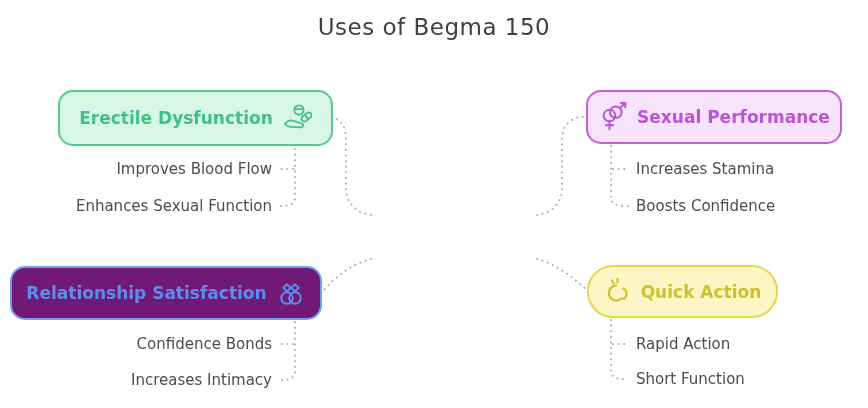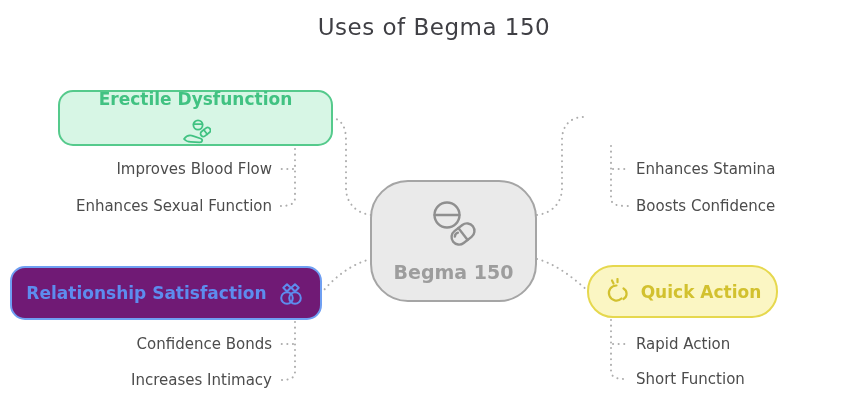--- a/index.html
+++ b/index.html
@@ -11,21 +11,21 @@
     position:absolute;top:14px;left:0;width:100%;margin:0;
     text-align:center;font-size:23px;font-weight:normal;color:#3f3f44;letter-spacing:.5px;
   }
   svg.connectors{position:absolute;left:0;top:0;width:868px;height:408px;}
   .branch{
     position:absolute;display:flex;align-items:center;justify-content:center;gap:9px;
     border-width:2px;border-style:solid;border-radius:15px;
     font-size:17px;font-weight:bold;white-space:nowrap;box-sizing:border-box;padding:0 10px;
   }
   .branch .icon{display:flex;align-items:center;}
-  .branch-green{left:58px;top:90px;width:275px;height:56px;background:#d7f6e5;border-color:#55ca8c;color:#41c282;flex-direction:column;}
+  .branch-green{left:58px;top:90px;width:275px;height:56px;background:#d7f6e5;border-color:#55ca8c;color:#41c282;}
   .branch-purple{left:586px;top:90px;width:256px;height:54px;background:#f7e3fa;border-color:#c45ed9;color:#bb54d6;}
   .branch-blue{left:10px;top:266px;width:312px;height:54px;background:#701a75;border-color:#6f9ff2;color:#5d8cee;}
   .branch-yellow{left:587px;top:265px;width:191px;height:53px;background:#fbf6c3;border-color:#e6d84e;color:#d2c12f;border-radius:26px;}
   .center-node{
     position:absolute;left:370px;top:180px;width:167px;height:122px;box-sizing:border-box;
     background:#eaeaea;border:2px solid #a5a5a5;border-radius:38px;
     display:flex;flex-direction:column;align-items:center;justify-content:center;gap:5px;
     color:#9d9d9d;font-size:19px;font-weight:600;
   }
   .leaf{
@@ -52,53 +52,52 @@
     <path d="M295,149 L295,198 C295,204 290,206 280,206 L278,206"></path>
     <path d="M293,169 L278,169"></path>
     <path d="M295,322 L295,372 C295,378 290,380 280,380 L278,380"></path>
     <path d="M293,344 L278,344"></path>
     <path d="M611,146 L611,198 C611,204 616,206 626,206 L628,206"></path>
     <path d="M613,169 L628,169"></path>
     <path d="M611,320 L611,371 C611,377 616,379 626,379 L628,379"></path>
     <path d="M613,344 L628,344"></path>
   </svg>
 
-  <div class="center-node">
-    <span class="icon">
-      <svg width="56" height="52" viewBox="0 0 56 52" fill="none" stroke="#8f8f8f" stroke-width="2.4" stroke-linecap="round">
-        <circle cx="21" cy="15" r="12.5" fill="#eaeaea"></circle>
-        <path d="M8.7,15 H33.3"></path>
-        <g transform="translate(37,34) rotate(-38)">
-          <rect x="-12.5" y="-7.5" width="25" height="15" rx="7.5" fill="#eaeaea"></rect>
-          <path d="M0,-7.5 V7.5"></path>
-          <path d="M-8,-3 q2.2,-2.4 4.8,-1.2"></path>
-        </g>
-      </svg>
-    </span>
-    <span>Begma 150</span>
-  </div>
 
   <div class="branch branch-green">
     <span>Erectile Dysfunction</span>
     <span class="icon">
       <svg width="30" height="30" viewBox="0 0 30 30" fill="none" stroke="#41c282" stroke-width="1.8" stroke-linecap="round" stroke-linejoin="round">
         <circle cx="17" cy="7" r="4.6"></circle>
         <path d="M12.6,6.2 H21.4"></path>
         <g transform="translate(24.5,14) rotate(-38)">
           <rect x="-5.5" y="-2.8" width="11" height="5.6" rx="2.8"></rect>
           <path d="M0,-2.8 V2.8"></path>
         </g>
         <path d="M3,21 c2.5,-3.5 6,-4.3 9.5,-2.8 l7,2.3 c2.6,0.9 2.1,3.8 -0.8,3.8 l-9,-0.4 c-2.8,-0.1 -5,-1 -6.7,-2.9 z"></path>
       </svg>
     </span>
   </div>
   <div class="leaf side-left" style="top:158px">Improves Blood Flow</div>
   <div class="leaf side-left" style="top:195px">Enhances Sexual Function</div>
 
-  <div class="leaf side-right" style="top:158px">Enhances Stamina</div>
+  <div class="branch branch-purple">
+    <span class="icon">
+      <svg width="30" height="30" viewBox="0 0 30 30" fill="none" stroke="#bb54d6" stroke-width="2" stroke-linecap="round" stroke-linejoin="round">
+        <circle cx="11.5" cy="13.5" r="5.8"></circle>
+        <path d="M11.5,19.3 V27"></path>
+        <path d="M7.8,23.3 H15.2"></path>
+        <circle cx="17.8" cy="10.2" r="5.8"></circle>
+        <path d="M22,6 L27.3,1"></path>
+        <polyline points="23,1 27.3,1 27.3,5.3"></polyline>
+      </svg>
+    </span>
+    <span>Sexual Performance</span>
+  </div>
+  <div class="leaf side-right" style="top:158px">Increases Stamina</div>
   <div class="leaf side-right" style="top:195px">Boosts Confidence</div>
 
   <div class="branch branch-blue">
     <span>Relationship Satisfaction</span>
     <span class="icon">
       <svg width="30" height="30" viewBox="0 0 30 30" fill="none" stroke="#5d8cee" stroke-width="2" stroke-linecap="round" stroke-linejoin="round">
         <path d="M7.3,9.8 L11,6.3 L14.7,9.8 L11,13.5 Z"></path>
         <path d="M15.3,9.8 L19,6.3 L22.7,9.8 L19,13.5 Z"></path>
         <circle cx="11" cy="20" r="5.8"></circle>
         <circle cx="19" cy="20" r="5.8"></circle>

